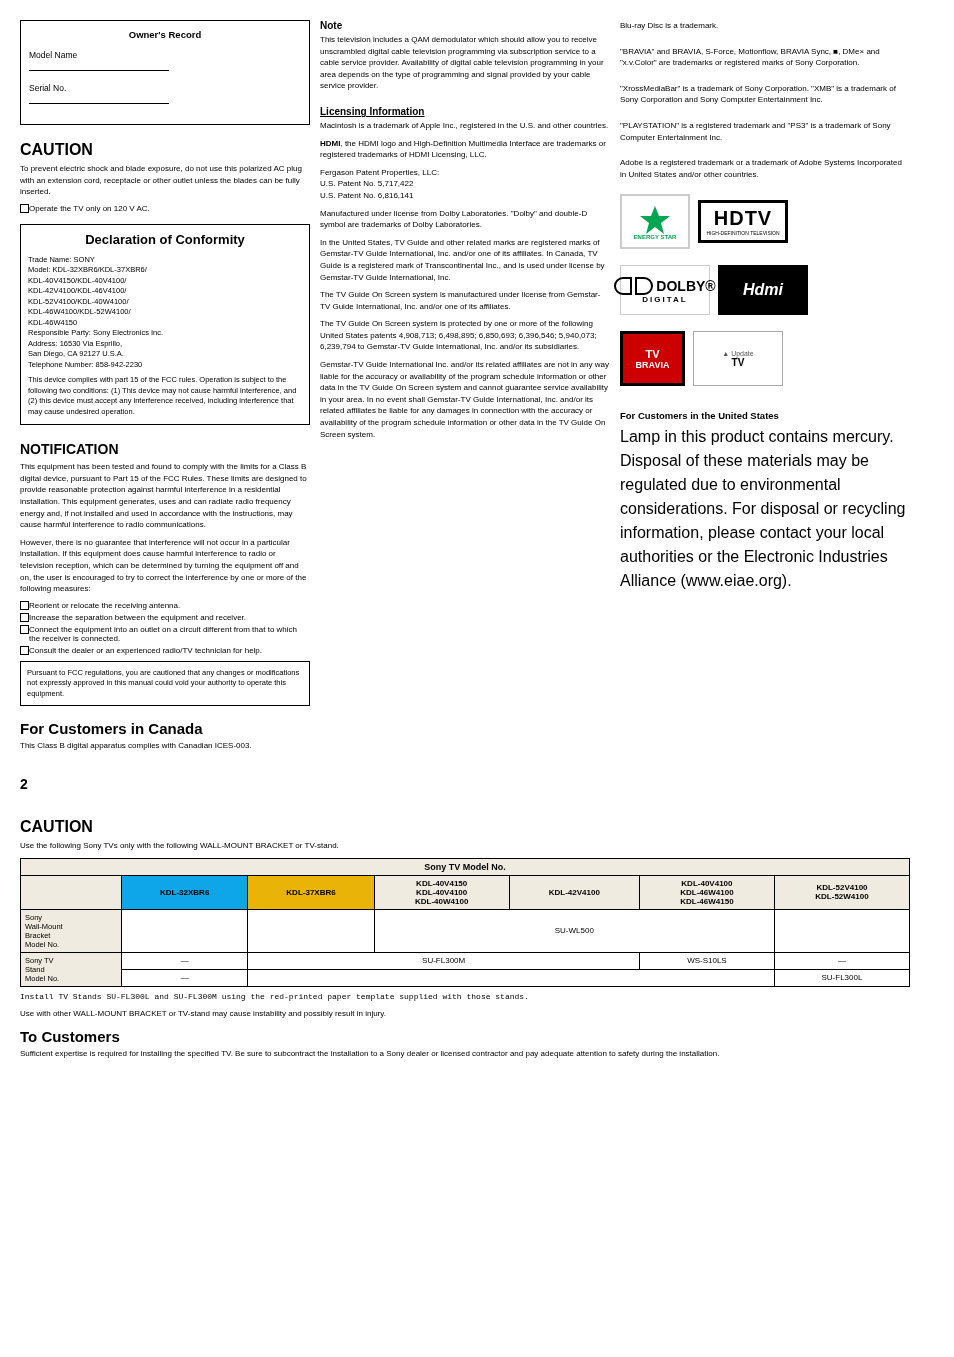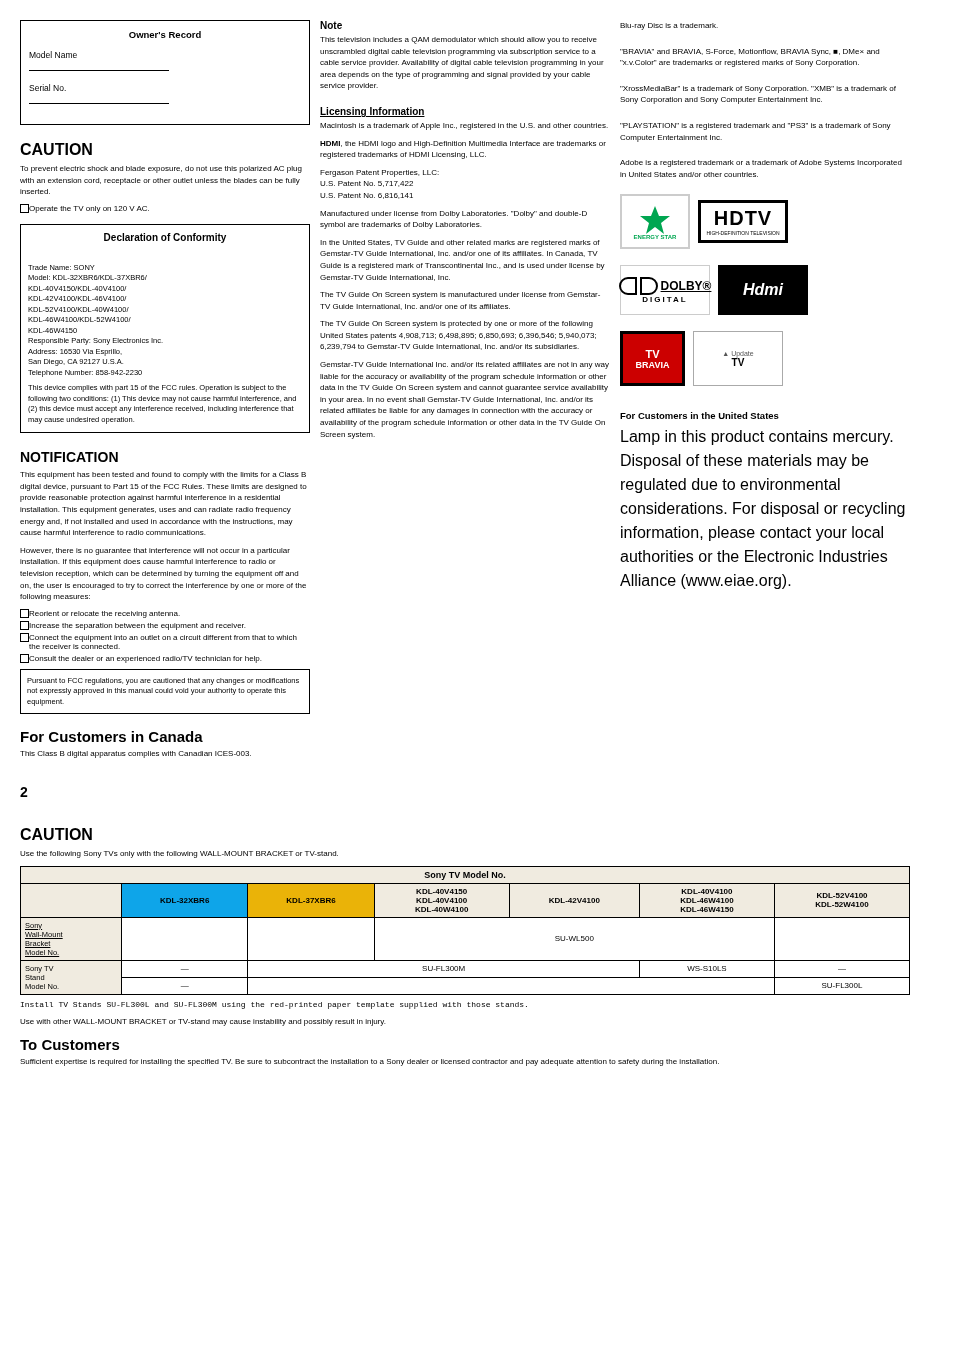--- a/index.html
+++ b/index.html
@@ -57,24 +57,24 @@
       margin-top: 0px;
     }
 
     
     .doc-box {
       border: 1.5px solid #000;
       padding: 7px;
       margin-bottom: 8px;
     }
     .doc-box h3 {
-      font-size: 10px;
+      font-size: 13px;
       font-weight: bold;
       text-align: center;
-      margin-bottom: 20px;
+      margin-bottom: 8px;
     }
     .doc-box p { font-size: 7.5px; line-height: 1.4; }
 
     
     .notification-title {
       font-size: 14px;
       font-weight: bold;
       margin-bottom: 4px;
     }
     .fcc-box {
@@ -276,21 +276,21 @@
         <span style="font-size:5px; text-align:center;">HIGH-DEFINITION TELEVISION</span>
       </div>
     </div>
 
     <div class="logo-row">
 
       <div style="width:90px; height:50px; border:1px solid #ccc; display:flex; flex-direction:column; align-items:center; justify-content:center;">
         <div style="display:flex; align-items:center; gap:3px;">
           <div style="width:18px; height:18px; border:2px solid #000; border-radius:50% 0 0 50%; display:flex; align-items:center; justify-content:center;"></div>
           <div style="width:18px; height:18px; border:2px solid #000; border-radius:0 50% 50% 0; display:flex; align-items:center; justify-content:center;"></div>
-          <span style="font-size:12px; font-weight:bold;text-decoration:underline;">DOLBY®</span>
+          <span style="font-size:14px; font-weight:bold;">DOLBY®</span>
         </div>
         <span style="font-size:8px; font-weight:bold; letter-spacing:2px;">DIGITAL</span>
       </div>
 
       <div style="width:90px; height:50px; border:2px solid #000; display:flex; align-items:center; justify-content:center; background:#000;">
         <span style="font-size:16px; font-weight:bold; color:#fff; font-style:italic;">Hdmi</span>
       </div>
     </div>
 
     <div class="logo-row">
@@ -331,21 +331,21 @@
           <th style="background:#f0ebe0;">KDL-42V4100</th>
           <th style="background:#f0ebe0; white-space:pre-line;">KDL-40V4100
 KDL-46W4100
 KDL-46W4150</th>
           <th style="background:#f0ebe0; white-space:pre-line;">KDL-52V4100
 KDL-52W4100</th>
         </tr>
       </thead>
       <tbody>
         <tr>
-          <td style="background:#f0ebe0; text-align:left; white-space:pre-line; font-size:7.5px;text-decoration:underline;">Sony
+          <td style="background:#f0ebe0; text-align:left; white-space:pre-line; font-size:7.5px;">Sony
 Wall-Mount
 Bracket
 Model No.</td>
           <td></td>
           <td></td>
           <td colspan="3">SU-WL500</td>
           <td></td>
         </tr>
         <tr>
           <td style="background:#f0ebe0; text-align:left; white-space:pre-line; font-size:7.5px;" rowspan="2">Sony TV

